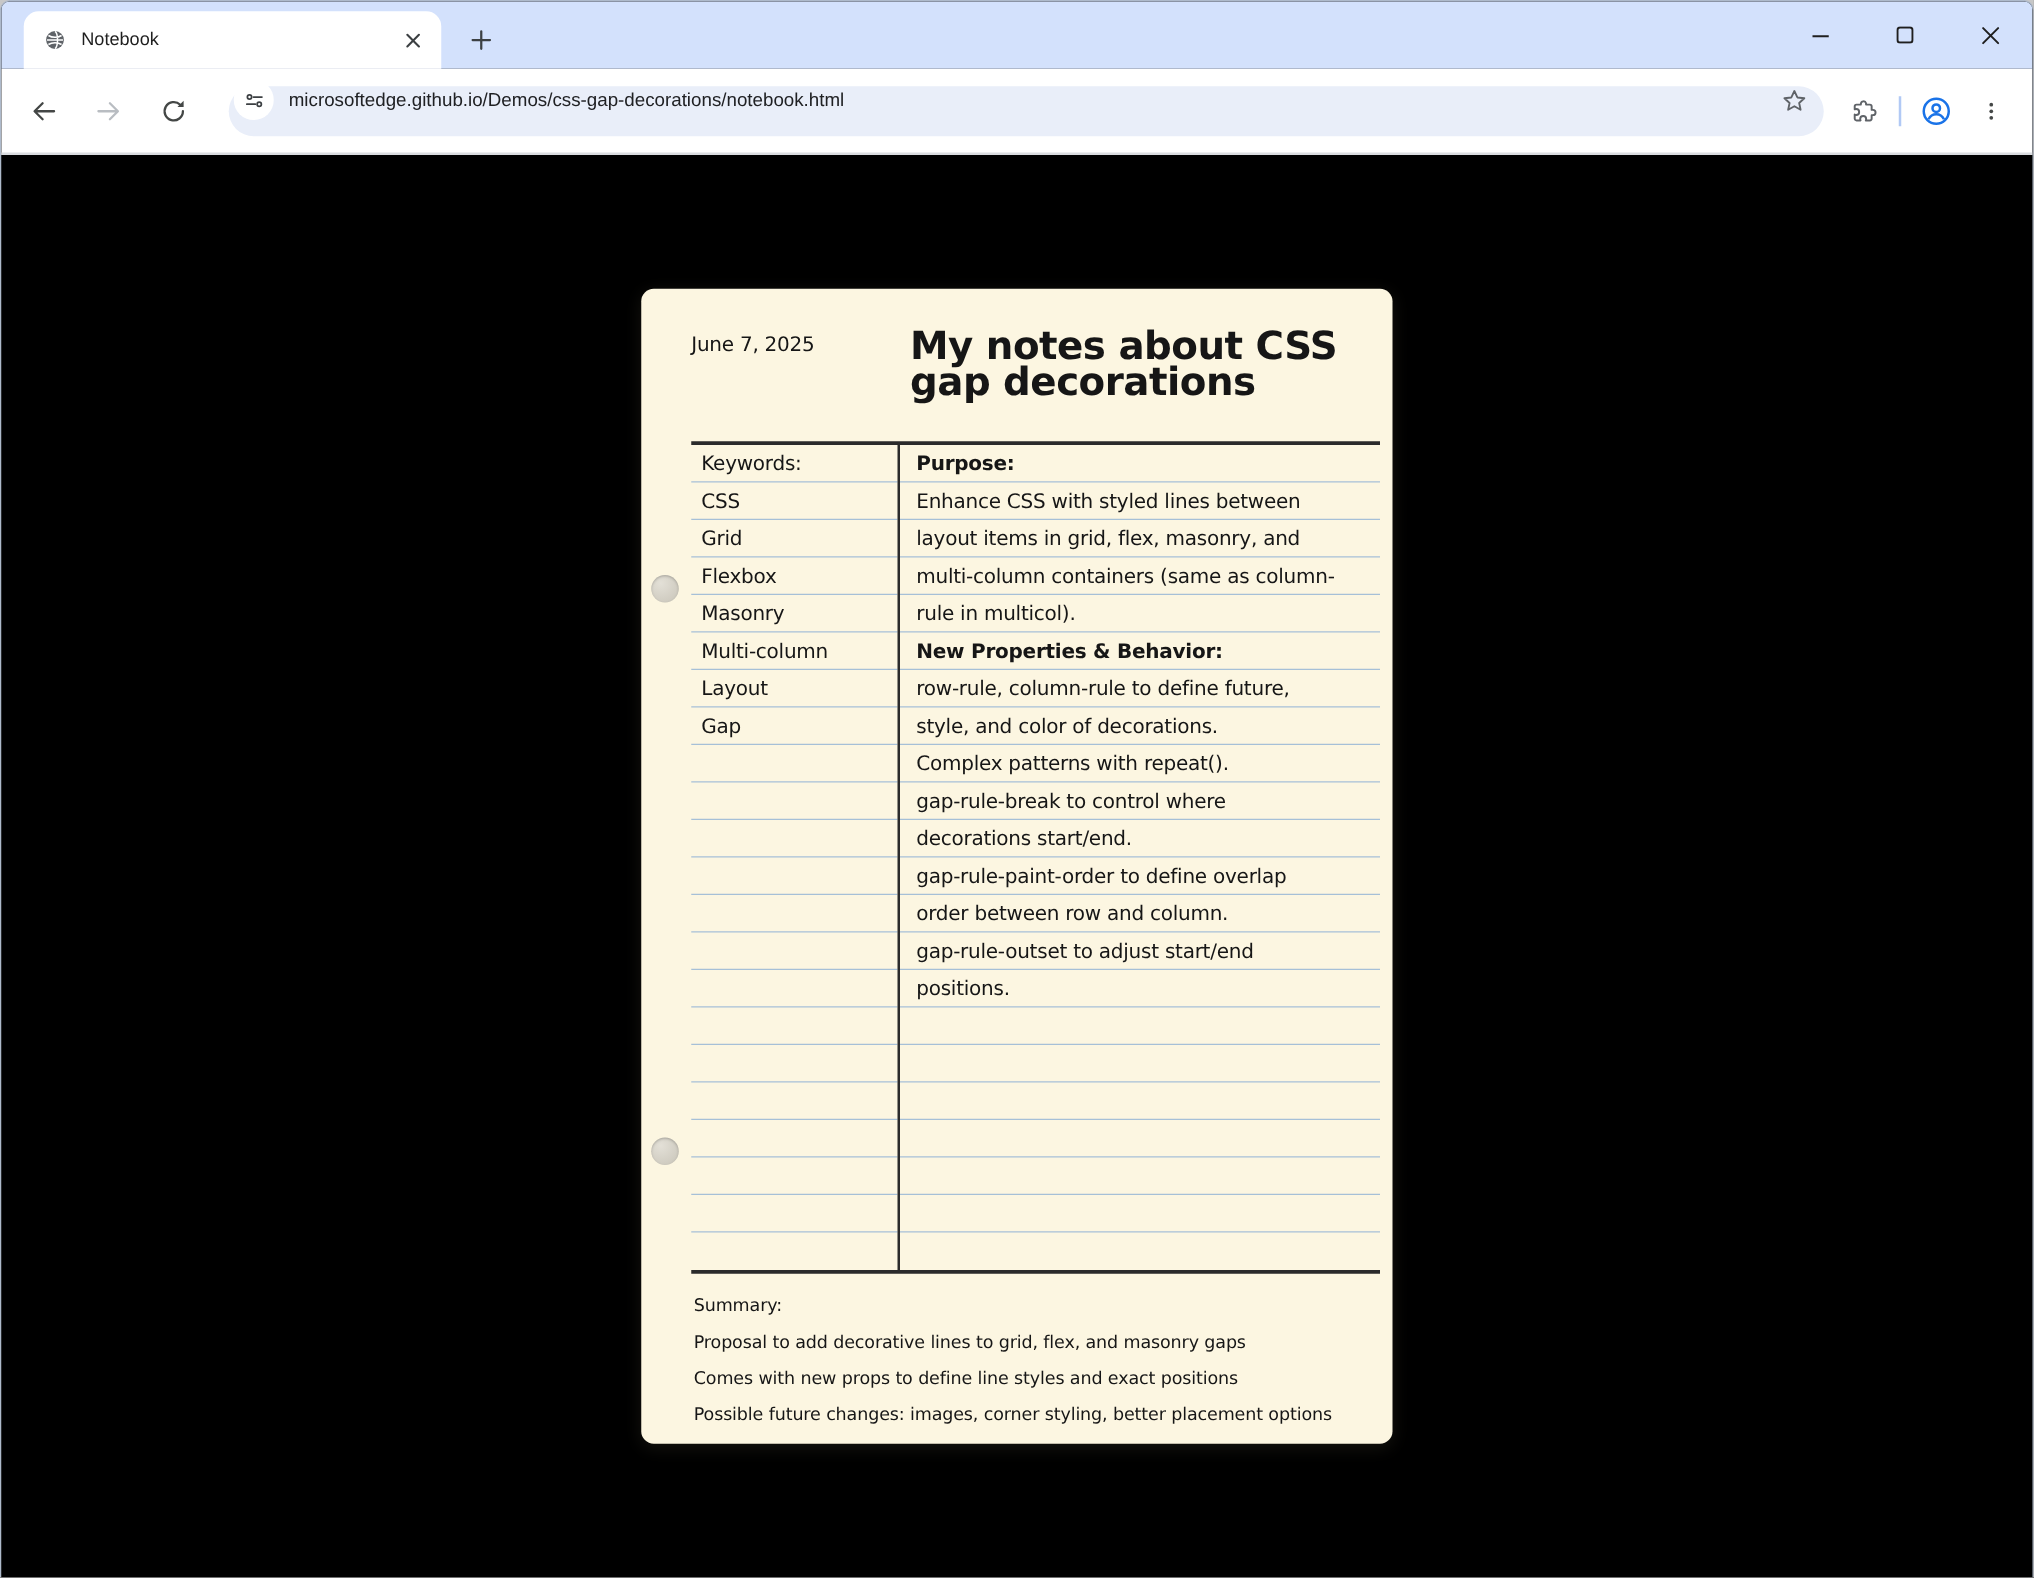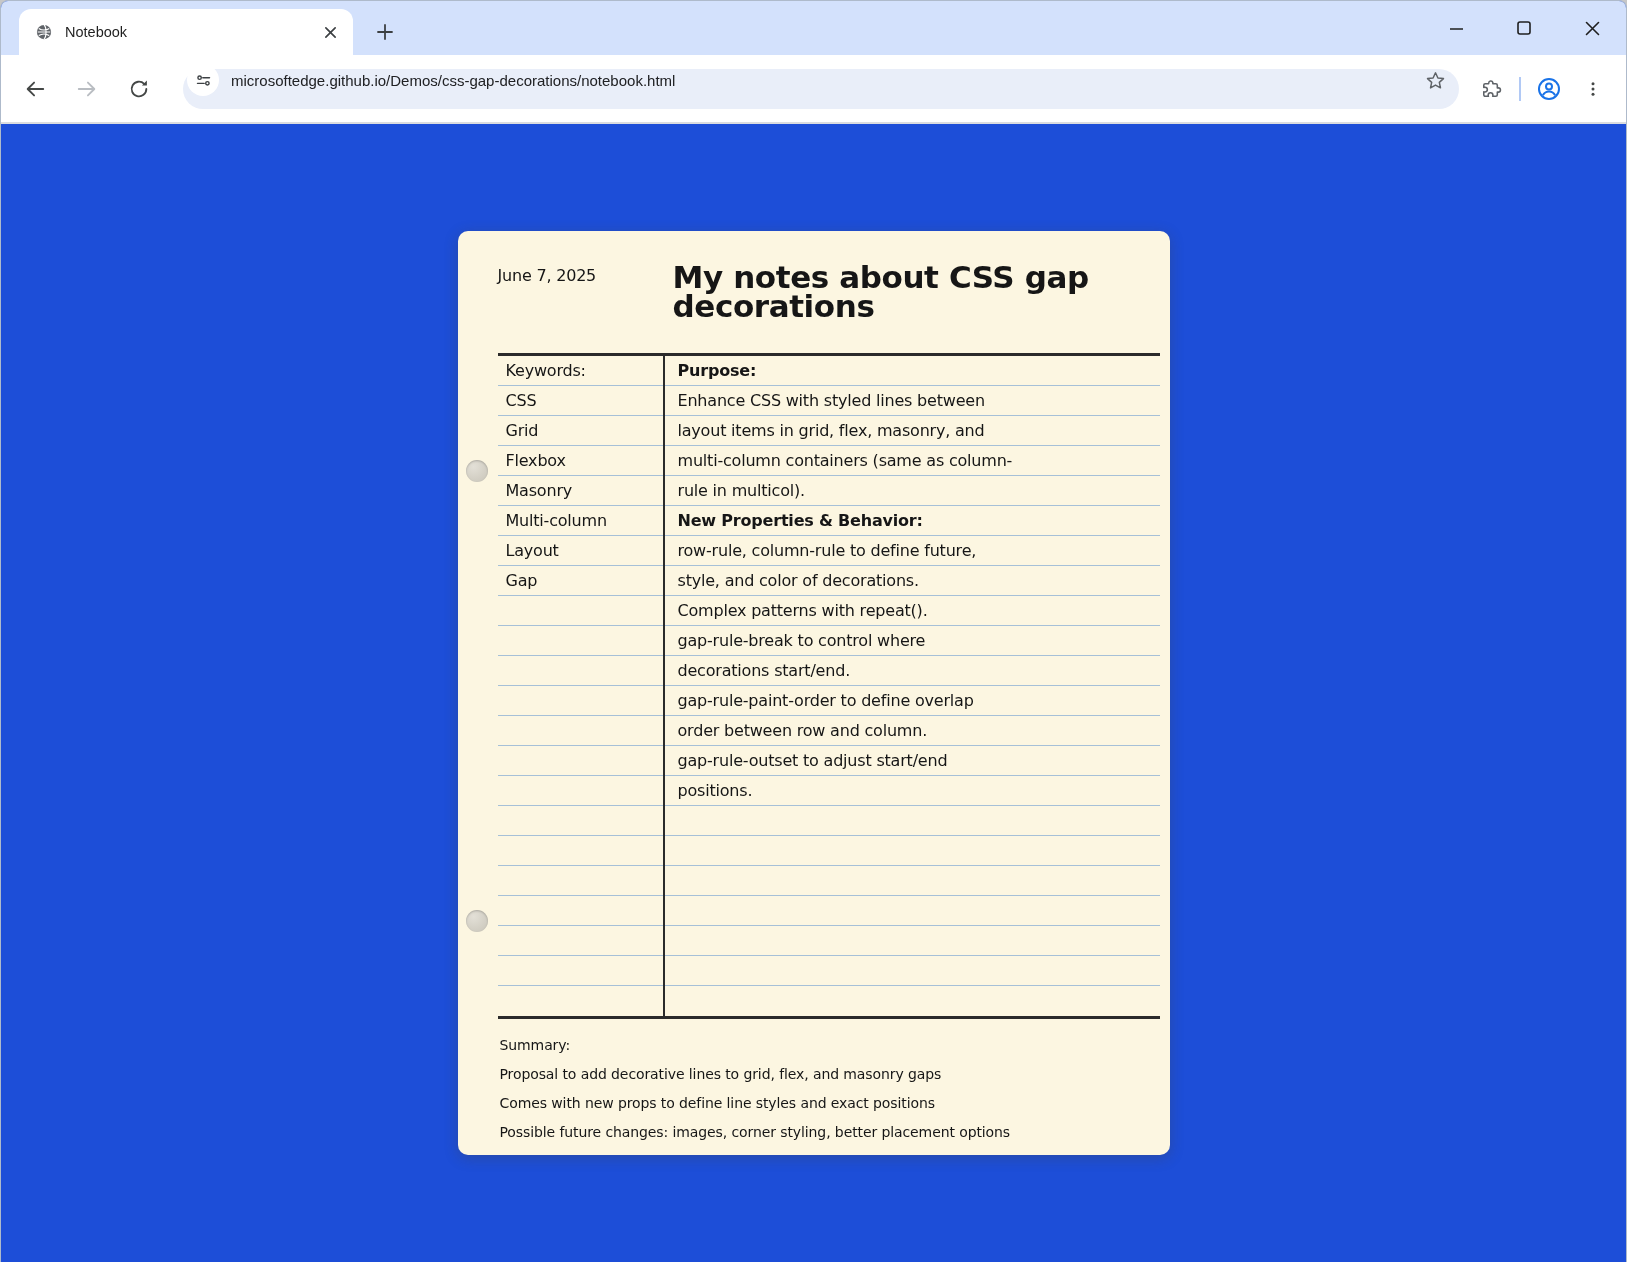--- a/index.html
+++ b/index.html
@@ -1,19 +1,19 @@
 <!DOCTYPE html>
 <html><head>
 <meta charset="utf-8">
 <style>
   * { margin:0; padding:0; box-sizing:border-box; }
   html,body { width:1627px; height:1262px; background:#c7c7c7; }
   body { font-family:"Liberation Sans", sans-serif; }
 
-  .window { width:1627px; height:1262px; background:#1d4ed8; border-radius:8px 8px 0 0;
+  .window { width:1627px; height:1262px; background:#000000; border-radius:8px 8px 0 0;
             overflow:hidden; position:relative; border:1px solid #aebacb; border-bottom:none; }
 
   
   .tabstrip { height:54px; background:#d3e1fc; position:relative; }
   .tab { position:absolute; left:18px; top:8px; width:334px; height:46px; background:#ffffff;
          border-radius:12px 12px 0 0; display:flex; align-items:center; padding:0 10px 0 16px; }
   .tab-title { flex:1; font-size:14.5px; color:#1f1f1f; margin-left:12px; white-space:nowrap;
                overflow:hidden; }
   .icon-btn { display:flex; align-items:center; justify-content:center; cursor:pointer;
               border-radius:50%; }
@@ -33,21 +33,21 @@
                align-items:center; justify-content:center; flex:none; }
   .url-text { margin-left:12px; font-size:15px; color:#202124; white-space:nowrap; overflow:hidden;
               flex:1; }
   .star-btn { width:32px; height:32px; flex:none; }
   .tb-right { display:flex; align-items:center; margin-left:14px; }
   .tb-right .icon-btn { width:36px; height:36px; }
   .vsep { width:2px; height:24px; background:#b1c9f5; margin:0 10px; }
 
   
   .content { height:1137px; display:flex; align-items:center; justify-content:center; }
-  .card { width:712px; height:924px; background:#fcf6e1; border-radius:10px; position:relative;
+  .card { width:601px; height:924px; background:#fcf6e1; border-radius:10px; position:relative;
           box-shadow:0 3px 14px rgba(70,65,50,.30); padding:32px 10px 8px 40px; }
   .hole { position:absolute; left:8px; width:22px; height:22px; border-radius:50%;
           background:radial-gradient(circle at 35% 30%, #e3e0d7, #c8c4b8);
           box-shadow:inset 0 1px 2px rgba(0,0,0,.22); }
   .hole-1 { top:229px; } .hole-2 { top:679px; }
 
   .note { font-family:"DejaVu Sans", sans-serif; color:#161616; }
   .card-header { display:flex; margin-bottom:32px; }
   .note-date { width:175px; font-size:16px; padding-top:3px; letter-spacing:-0.2px; }
   .note-title { flex:1; font-size:31px; font-weight:bold; line-height:29px; letter-spacing:-0.4px; }

